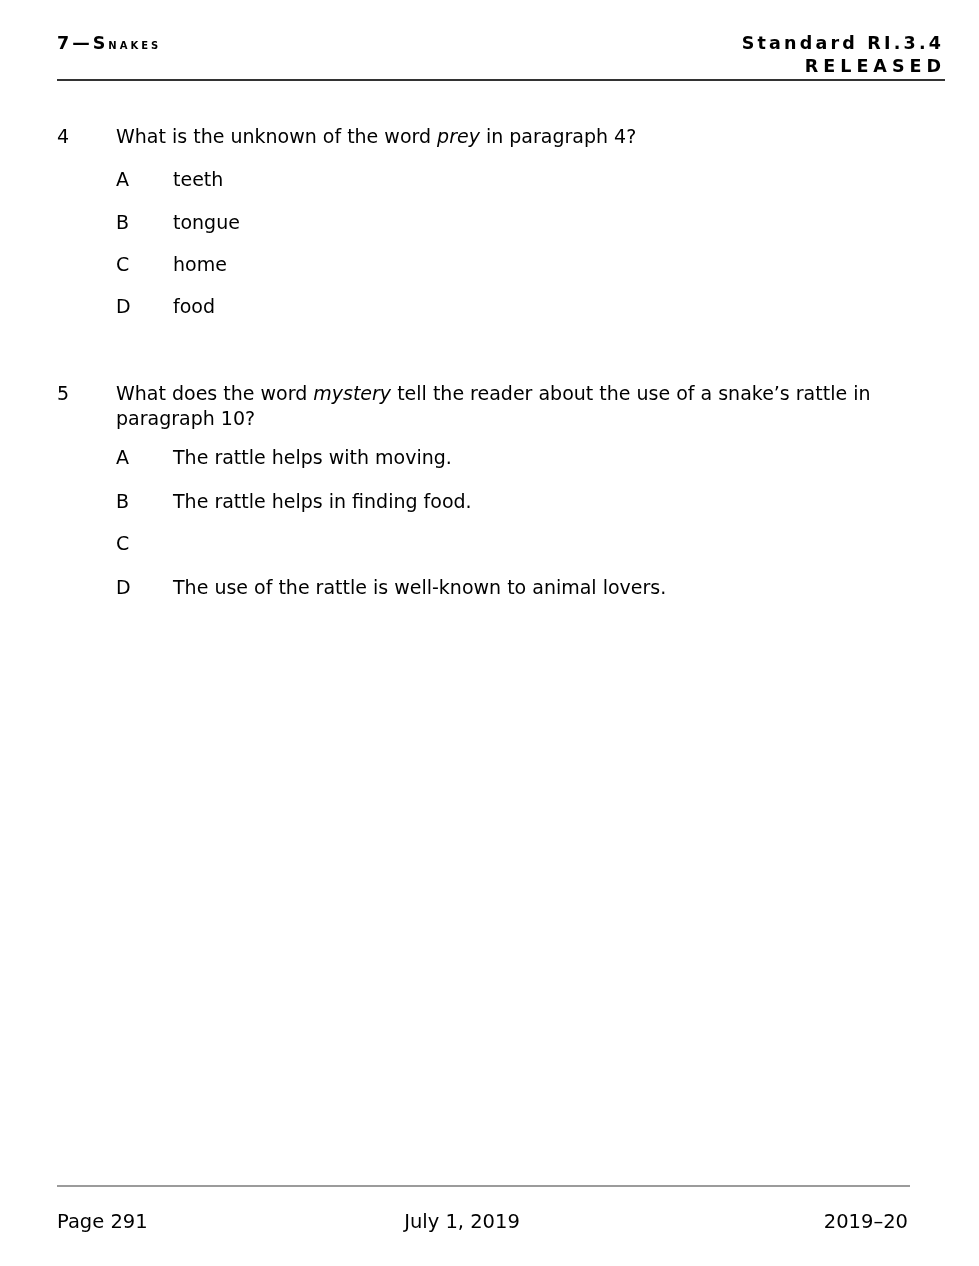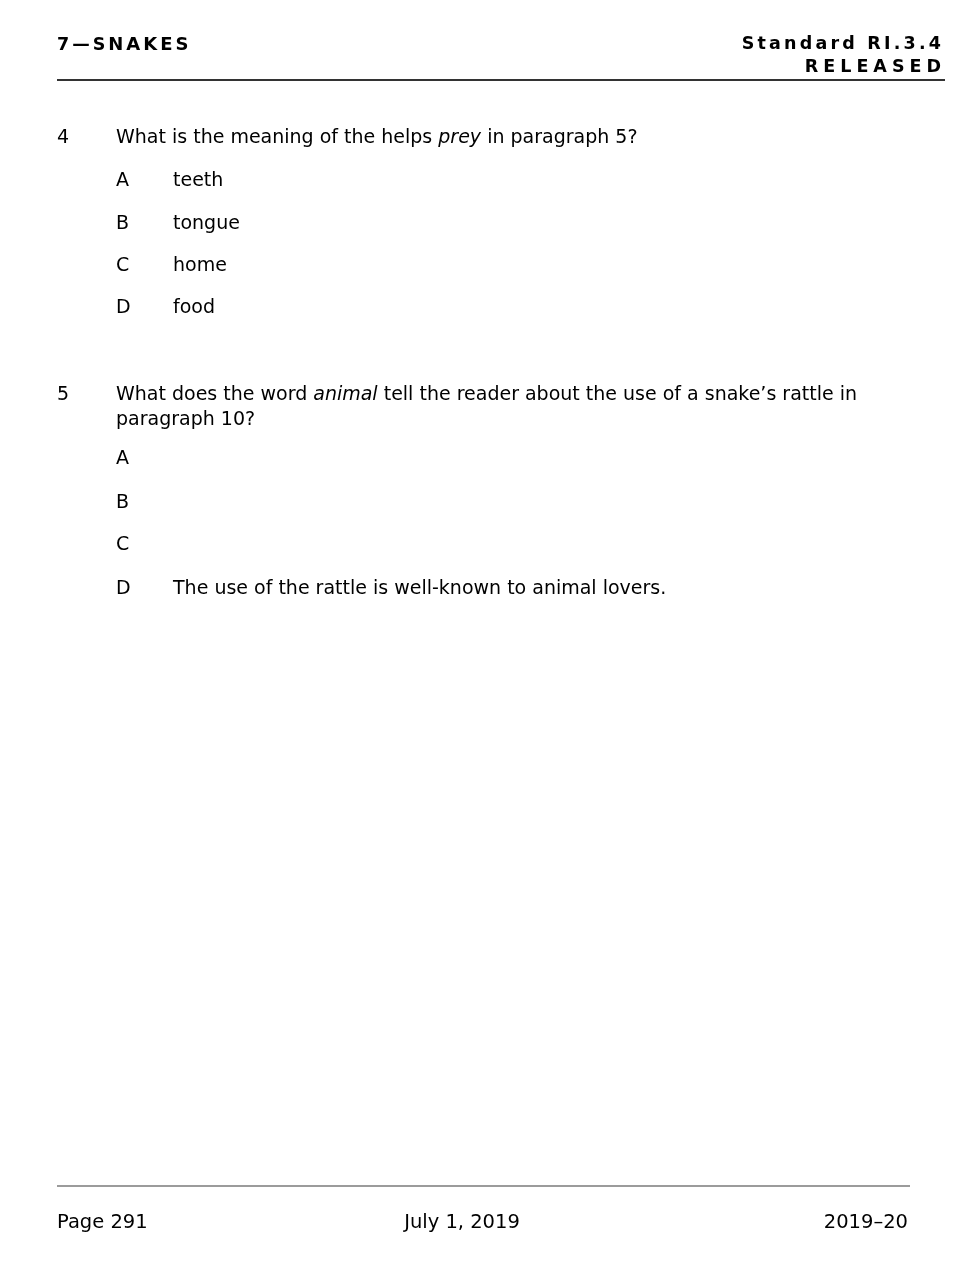--- a/index.html
+++ b/index.html
@@ -20,21 +20,21 @@
   
   .header-left {
     left: 57px;
     top: 33px;
     font-weight: bold;
     font-size: 17.5px;
     letter-spacing: 3px;
     white-space: nowrap;
   }
   .header-left .smallcaps {
-    font-size: 18px;
+    font-size: 10px;
     letter-spacing: 3px;
   }
   .header-right {
     right: 38px;
     top: 32px;
     text-align: right;
     font-weight: bold;
     font-size: 17.5px;
     line-height: 23px;
     white-space: nowrap;
@@ -102,21 +102,21 @@
 
 <div class="abs header-right">
   <span class="line1">Standard RI.3.4</span>
   <span class="line2">RELEASED</span>
 </div>
 
 <div class="abs header-rule"></div>
 
 <div id="q4" class="abs qrow">
   <span class="qnum">4</span>
-  <span class="qtext"><span>What is the meaning of the helps </span><span class="italic">prey</span><span> in paragraph 5?</span></span>
+  <span class="qtext"><span>What is the unknown of the word </span><span class="italic">prey</span><span> in paragraph 4?</span></span>
 </div>
 
 <div id="q4-opt-a" class="abs optrow">
   <span class="optletter">A</span>
   <span>teeth</span>
 </div>
 <div id="q4-opt-b" class="abs optrow">
   <span class="optletter">B</span>
   <span>tongue</span>
 </div>
@@ -124,28 +124,30 @@
   <span class="optletter">C</span>
   <span>home</span>
 </div>
 <div id="q4-opt-d" class="abs optrow">
   <span class="optletter">D</span>
   <span>food</span>
 </div>
 
 <div id="q5" class="abs qrow">
   <span class="qnum">5</span>
-  <span class="qtext"><span>What does the word </span><span class="italic">animal</span><span> tell the reader about the use of a snake’s rattle in</span><br><span>paragraph 10?</span></span>
+  <span class="qtext"><span>What does the word </span><span class="italic">mystery</span><span> tell the reader about the use of a snake’s rattle in</span><br><span>paragraph 10?</span></span>
 </div>
 
 <div id="q5-opt-a" class="abs optrow">
   <span class="optletter">A</span>
+  <span>The rattle helps with moving.</span>
 </div>
 <div id="q5-opt-b" class="abs optrow">
   <span class="optletter">B</span>
+  <span>The rattle helps in finding food.</span>
 </div>
 <div id="q5-opt-c" class="abs optrow">
   <span class="optletter">C</span>
 </div>
 <div id="q5-opt-d" class="abs optrow">
   <span class="optletter">D</span>
   <span>The use of the rattle is well-known to animal lovers.</span>
 </div>
 
 <div class="abs footer-rule"></div>

